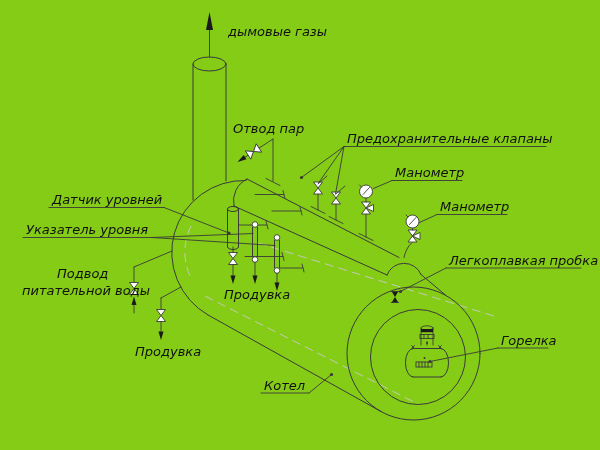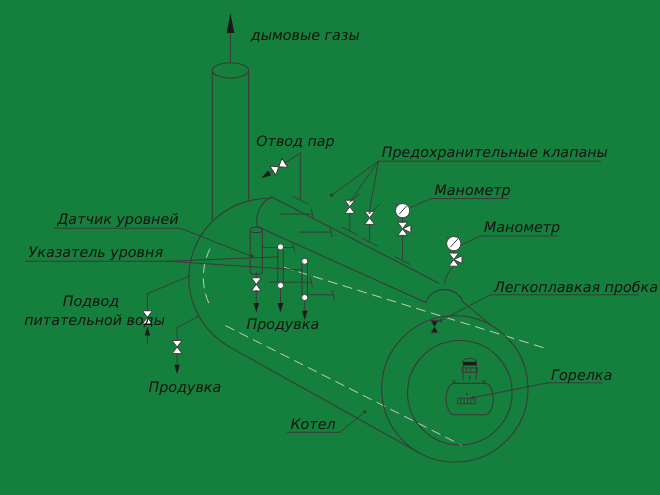--- a/index.html
+++ b/index.html
@@ -1,16 +1,16 @@
 <!DOCTYPE html>
 <html><head>
 <meta charset="utf-8">
 <style>
   html,body{margin:0;padding:0;background:#ffffff;}
-  .canvas{position:relative;width:600px;height:450px;background:#15803d;overflow:hidden;
+  .canvas{position:relative;width:600px;height:450px;background:#84cc16;overflow:hidden;
           font-family:"DejaVu Sans", sans-serif;}
   svg{position:absolute;left:0;top:0;}
   .ln{stroke:#3a3a3a;stroke-width:1;fill:none;stroke-linecap:round;}
   .thin{stroke:#3a3a3a;stroke-width:.9;fill:none;stroke-linecap:round;}
   .dash{stroke:#c9c9c9;stroke-width:.9;fill:none;stroke-dasharray:9 5;}
   .solid{fill:#1a1a1a;stroke:none;}
   .vopen{fill:#ffffff;stroke:#3a3a3a;stroke-width:.9;stroke-linejoin:round;}
   .lbl{font-style:italic;font-size:13px;fill:#111111;}
   .dot{fill:#3a3a3a;stroke:none;}
 </style>

